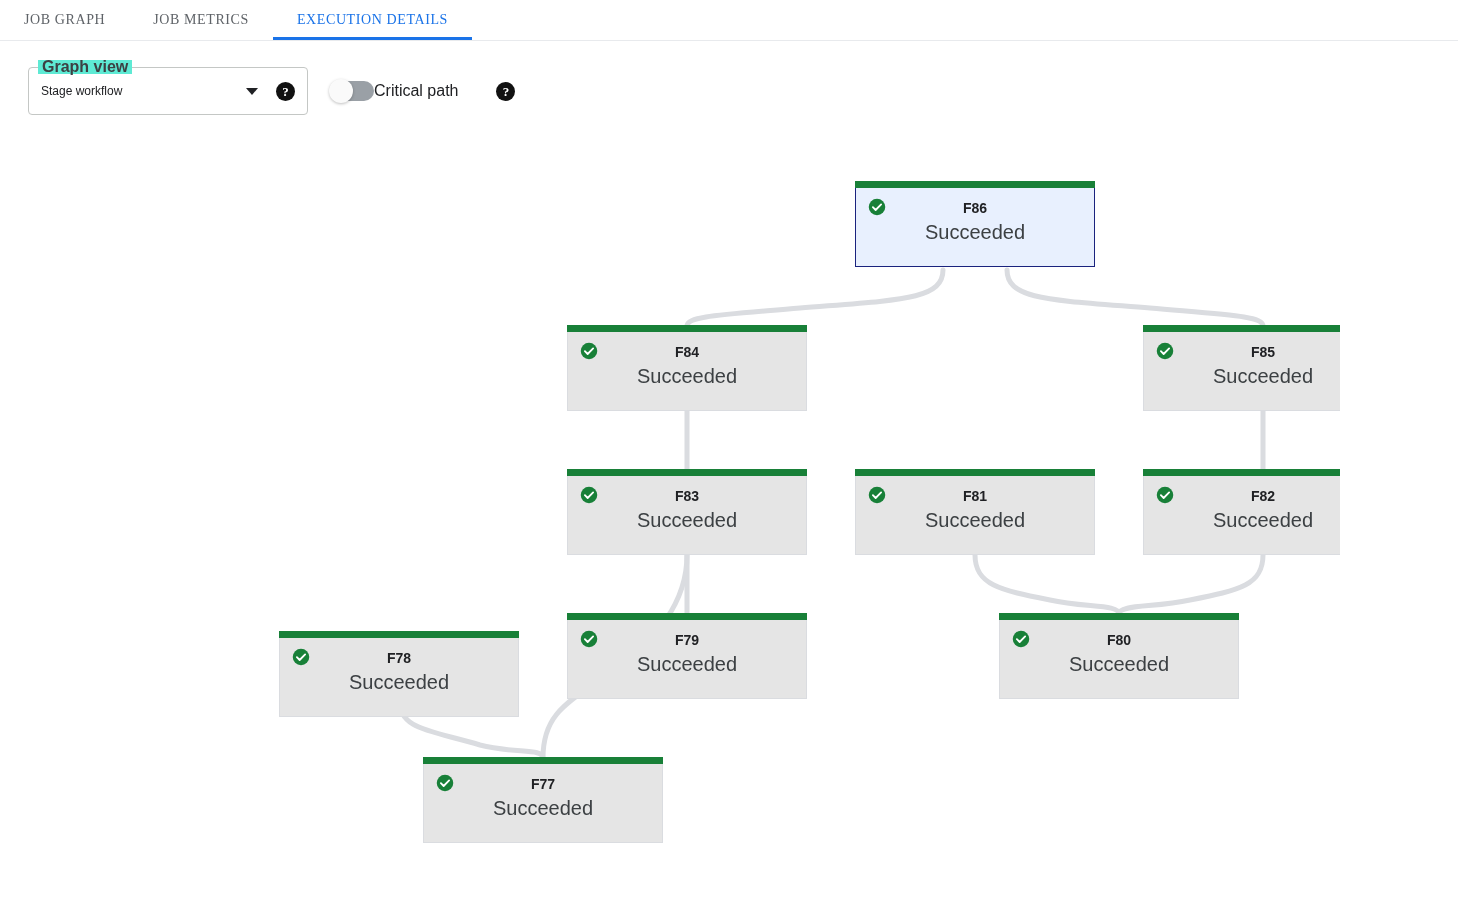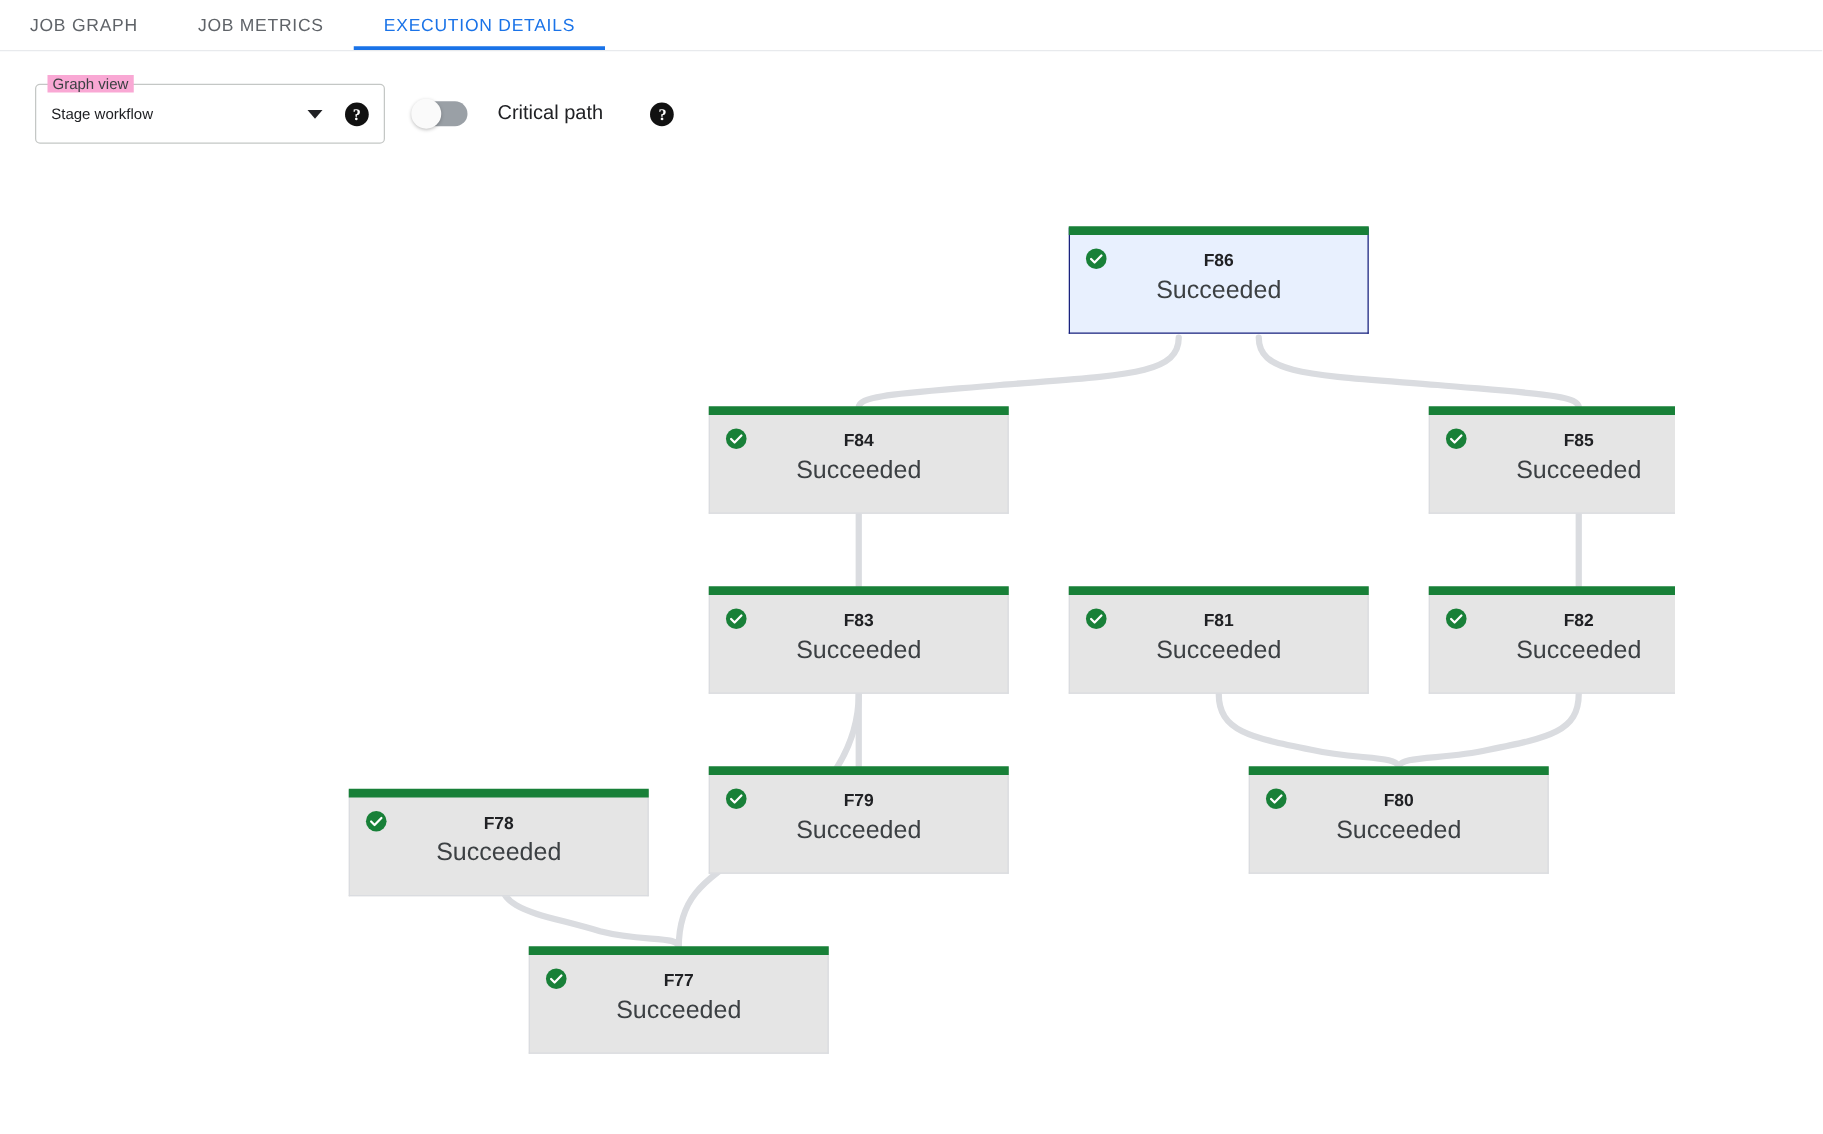--- a/index.html
+++ b/index.html
@@ -27,21 +27,21 @@
     display: flex;
     align-items: center;
     padding: 0 24px;
     font-size: 14px;
     font-weight: 500;
     letter-spacing: .6px;
     color: #5f6368;
     cursor: pointer;
     background: none;
     border: none;
-    font-family: Liberation Sans, sans-serif;
+    font-family: Liberation Serif, serif;
     white-space: nowrap;
   }
   .tab.active { color: #1a73e8; }
   .tab.active::after {
     content: "";
     position: absolute;
     left: 0; right: 0; bottom: 0;
     height: 3px;
     background: #1a73e8;
   }
@@ -62,25 +62,25 @@
     display: flex;
     align-items: center;
     padding: 0 12px 0 12px;
     background: #fff;
     cursor: pointer;
   }
   .select-legend {
     position: absolute;
     top: -8px;
     left: 9px;
-    background: #f9a8d4;
+    background: #5eead4;
     padding: 0 4px;
-    font-size: 12px;
+    font-size: 16px;
     color: #3c4043;
-    font-weight: 400;
+    font-weight: 700;
     line-height: 14px;
   }
   .select-value {
     flex: 1;
     font-size: 12px;
     color: #202124;
   }
   .caret {
     width: 0; height: 0;
     border-left: 6px solid transparent;
@@ -120,21 +120,21 @@
     position: absolute;
     top: -2px; left: -1px;
     width: 24px; height: 24px;
     border-radius: 50%;
     background: #fafafa;
     box-shadow: 0 1px 3px rgba(0,0,0,.25);
   }
   .toggle-label {
     font-size: 16px;
     color: #202124;
-    margin-left: 24px;
+    margin-left: 0;
     margin-right: 38px;
     white-space: nowrap;
   }
 
   
   .canvas {
     position: relative;
     width: 1340px;
     height: 788px;
     overflow: hidden;

